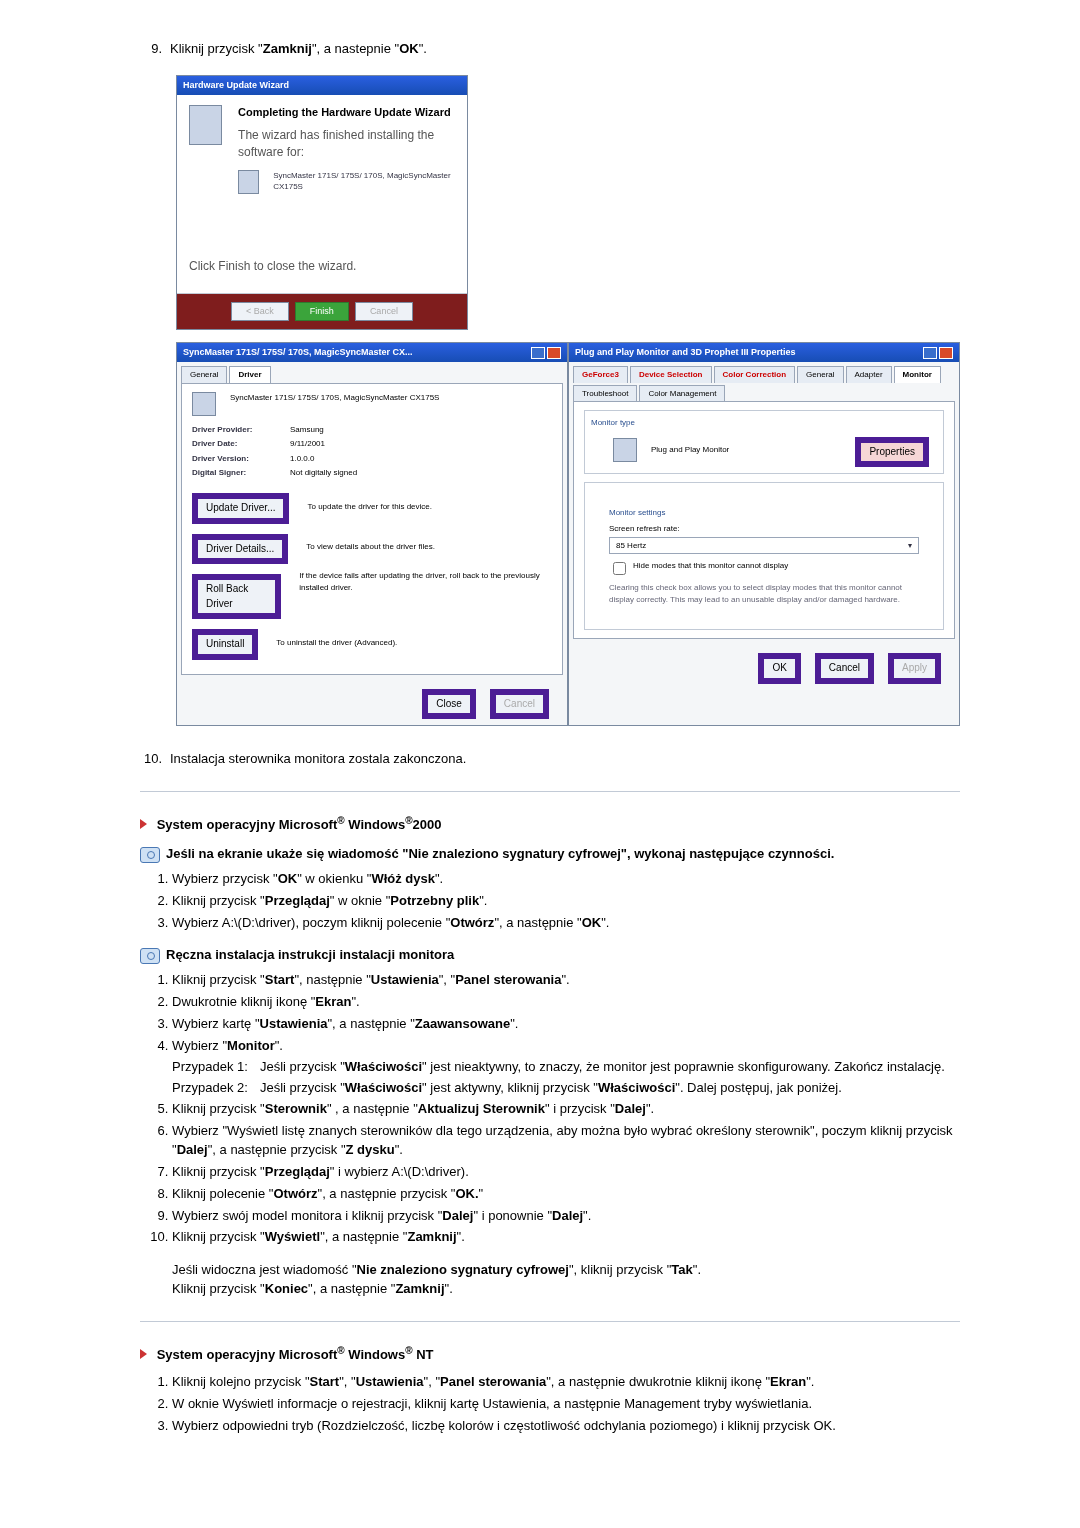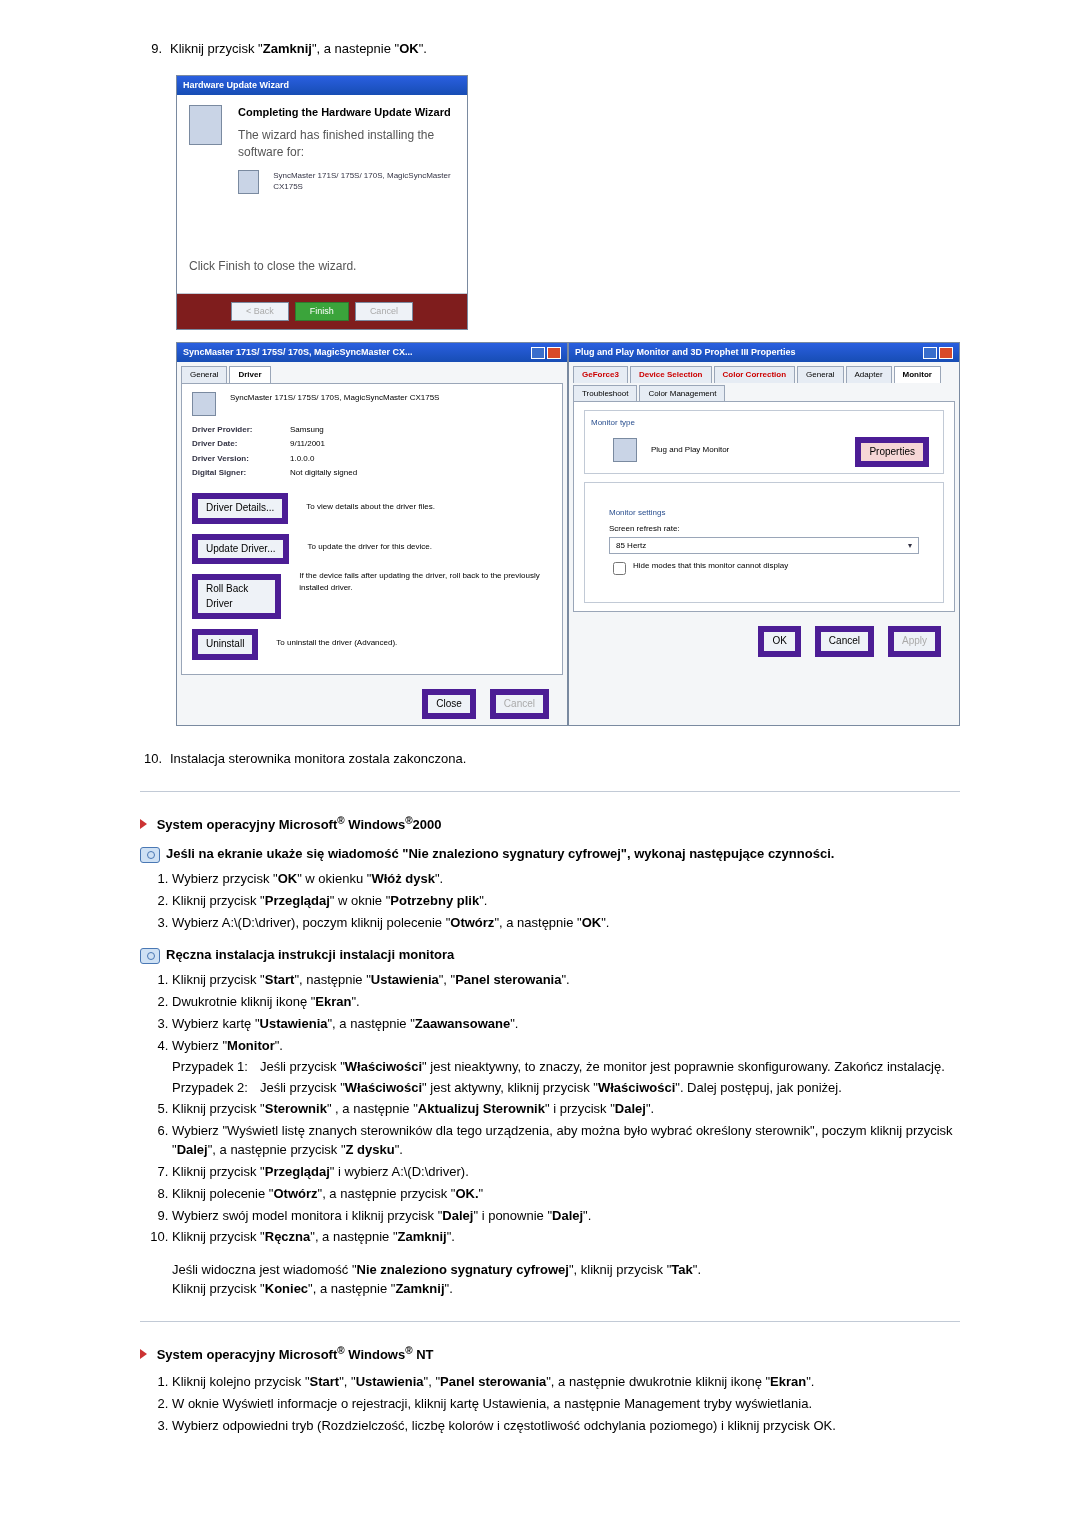--- a/index.html
+++ b/index.html
@@ -171,26 +171,26 @@
             <span class="k">Driver Version:</span>
             <span>1.0.0.0</span>
           </div>
         <div class="kv">
             <span class="k">Digital Signer:</span>
             <span>Not digitally signed</span>
           </div>
 
         <div style="margin-top:10px;">
           <div style="display:flex; gap:10px; align-items:center; margin:6px 0;">
+            <span class="small-btn">Update Driver...</span>
+            <span>To update the driver for this device.</span>
+          </div>
+          <div style="display:flex; gap:10px; align-items:center; margin:6px 0;">
             <span class="small-btn">Driver Details...</span>
             <span>To view details about the driver files.</span>
-          </div>
-          <div style="display:flex; gap:10px; align-items:center; margin:6px 0;">
-            <span class="small-btn">Update Driver...</span>
-            <span>To update the driver for this device.</span>
           </div>
           <div style="display:flex; gap:10px; align-items:flex-start; margin:6px 0;">
             <span class="small-btn">Roll Back Driver</span>
             <span>If the device fails after updating the driver, roll back to the previously installed driver.</span>
           </div>
           <div style="display:flex; gap:10px; align-items:center; margin:6px 0;">
             <span class="small-btn">Uninstall</span>
             <span>To uninstall the driver (Advanced).</span>
           </div>
         </div>
@@ -234,20 +234,21 @@
           <div style="color:#2a4f8f;">Monitor settings</div>
           <div style="margin:4px 0 2px 0;">Screen refresh rate:</div>
           <div class="selectish">
             <span>85 Hertz</span>
             <span class="chev">▾</span>
           </div>
           <div class="chk" style="margin-top:6px;">
             <input type="checkbox" style="">
             <span>Hide modes that this monitor cannot display</span>
           </div>
+          <div style="color:#667; margin-top:4px;">Clearing this check box allows you to select display modes that this monitor cannot display correctly. This may lead to an unusable display and/or damaged hardware.</div>
         </div>
       </div>
       <div class="foot-btns">
         <span class="small-btn">OK</span>
         <span class="small-btn">Cancel</span>
         <span class="small-btn" style="color:#aaa;">Apply</span>
       </div>
     </div>
   </div>
 </div>
@@ -290,21 +291,21 @@
     <div class="case-row">
       <span class="case-lbl">Przypadek 2:</span>
       <span><span>Jeśli przycisk "</span><b>Właściwości</b><span>" jest aktywny, kliknij przycisk "</span><b>Właściwości</b><span>". Dalej postępuj, jak poniżej.</span></span>
     </div>
   </li>
   <li><span>Kliknij przycisk "</span><b>Sterownik</b><span>" , a następnie "</span><b>Aktualizuj Sterownik</b><span>" i przycisk "</span><b>Dalej</b><span>".</span></li>
   <li><span>Wybierz "Wyświetl listę znanych sterowników dla tego urządzenia, aby można było wybrać określony sterownik", poczym kliknij przycisk "</span><b>Dalej</b><span>", a następnie przycisk "</span><b>Z dysku</b><span>".</span></li>
   <li><span>Kliknij przycisk "</span><b>Przeglądaj</b><span>" i wybierz A:\(D:\driver).</span></li>
   <li><span>Kliknij polecenie "</span><b>Otwórz</b><span>", a następnie przycisk "</span><b>OK.</b><span>"</span></li>
   <li><span>Wybierz swój model monitora i kliknij przycisk "</span><b>Dalej</b><span>" i ponownie "</span><b>Dalej</b><span>".</span></li>
-  <li><span>Kliknij przycisk "</span><b>Ręczna</b><span>", a następnie "</span><b>Zamknij</b><span>".</span></li>
+  <li><span>Kliknij przycisk "</span><b>Wyświetl</b><span>", a następnie "</span><b>Zamknij</b><span>".</span></li>
 </ol>
 <div style="margin-left:32px;">
   <div><span>Jeśli widoczna jest wiadomość "</span><b>Nie znaleziono sygnatury cyfrowej</b><span>", kliknij przycisk "</span><b>Tak</b><span>".</span></div>
   <div><span>Kliknij przycisk "</span><b>Koniec</b><span>", a następnie "</span><b>Zamknij</b><span>".</span></div>
 </div>
 
 <hr class="sep">
 
 <div class="sec-head">
   <span class="arrow-bullet"></span>

